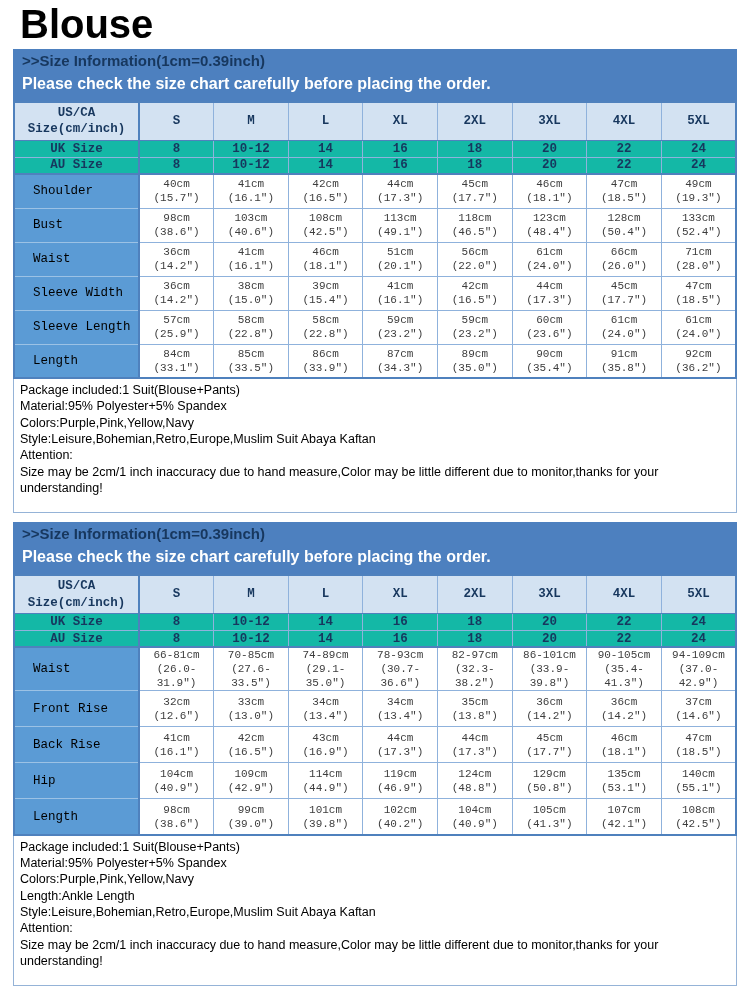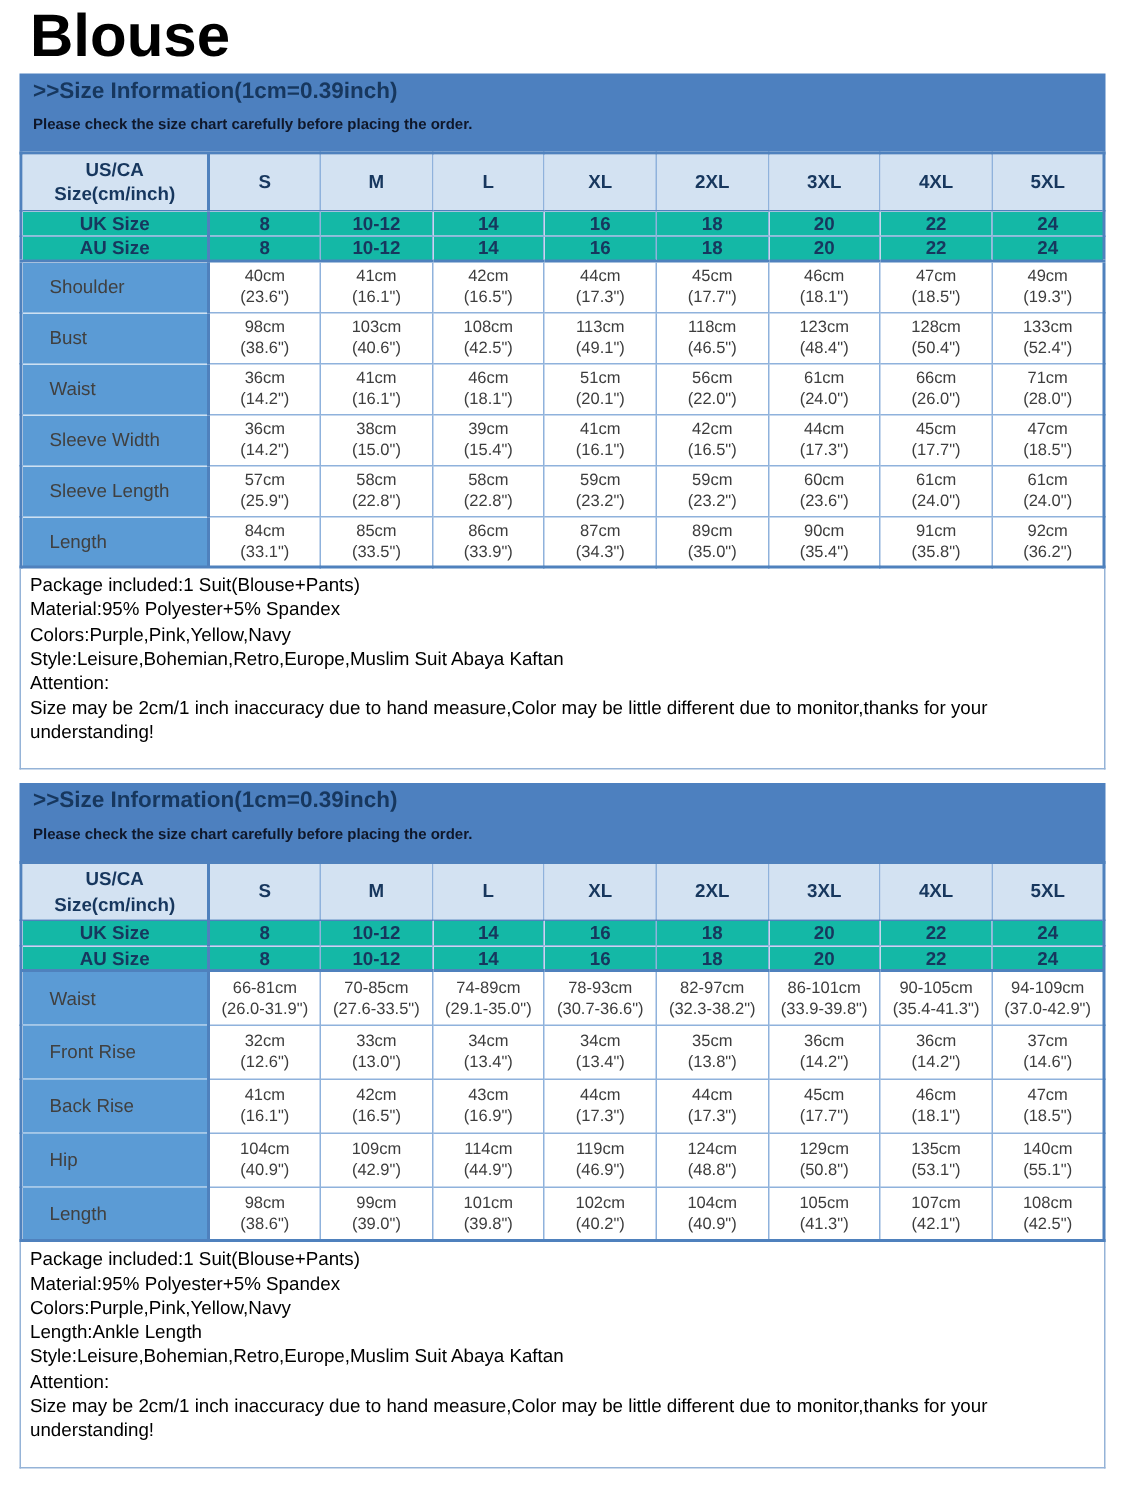--- a/index.html
+++ b/index.html
@@ -11,43 +11,44 @@
   }
   .page { padding:2px 13px 0 13px; }
 
   .heading {
     font-size:40px; font-weight:900; color:#000;
     margin:1px 0 3px 7px; line-height:1.08; letter-spacing:0;
   }
 
   .banner { background:#4d80bf; padding:4px 9px 8px 9px; }
   .banner-info  { color:#17375e; font-weight:bold; font-size:15px; line-height:16px; }
-  .banner-warning { color:#0f172a; font-weight:bold; font-size:10px; line-height:18px; margin-top:6px; }
+  .banner-warning { color:#ffffff; font-weight:bold; font-size:16px; line-height:18px; margin-top:6px; }
 
   table.size-table {
     width:100%; border-collapse:collapse; table-layout:fixed;
     border:2px solid #4f81bd;
+    font-family:Liberation Mono, monospace;
   }
   .size-table th, .size-table td {
     border:1px solid #8fb2dc; text-align:center; vertical-align:middle;
     padding:0; overflow:hidden;
   }
   tr.hdr th {
     background:#d3e2f2; color:#17375e; font-weight:bold; font-size:12.5px;
     height:38px; white-space:pre-line; line-height:1.3;
     border-bottom:1px solid #4f81bd;
   }
   tr.sub td {
     background:#14b8a6; color:#17375e; font-weight:bold; font-size:12.5px;
     height:17px;
   }
   tr.sub.last td { border-bottom:2px solid #4f81bd; }
   th.corner, td.subl, td.label { border-right:2px solid #4f81bd; }
   tr.body td.label {
-    background:#5b9bd5; color:#404040; font-size:12.5px;
+    background:#5b9bd5; color:#000000; font-size:12.5px;
     text-align:left; padding-left:18px; border-bottom:1px solid #9cc2e5;
   }
   tr.body td.c {
     background:#ffffff; color:#3d3d3d; font-size:11px;
     white-space:pre-line; line-height:14px;
   }
   .blouse tr.body td { height:34px; }
   .pants  tr.body td { height:36px; }
 
   .notes {
@@ -107,21 +108,21 @@
         <td>14</td>
         <td>16</td>
         <td>18</td>
         <td>20</td>
         <td>22</td>
         <td>24</td>
       </tr>
       <tr class="body">
         <td class="label">Shoulder</td>
         <td class="c">40cm
-(23.6")</td>
+(15.7")</td>
         <td class="c">41cm
 (16.1")</td>
         <td class="c">42cm
 (16.5")</td>
         <td class="c">44cm
 (17.3")</td>
         <td class="c">45cm
 (17.7")</td>
         <td class="c">46cm
 (18.1")</td>

